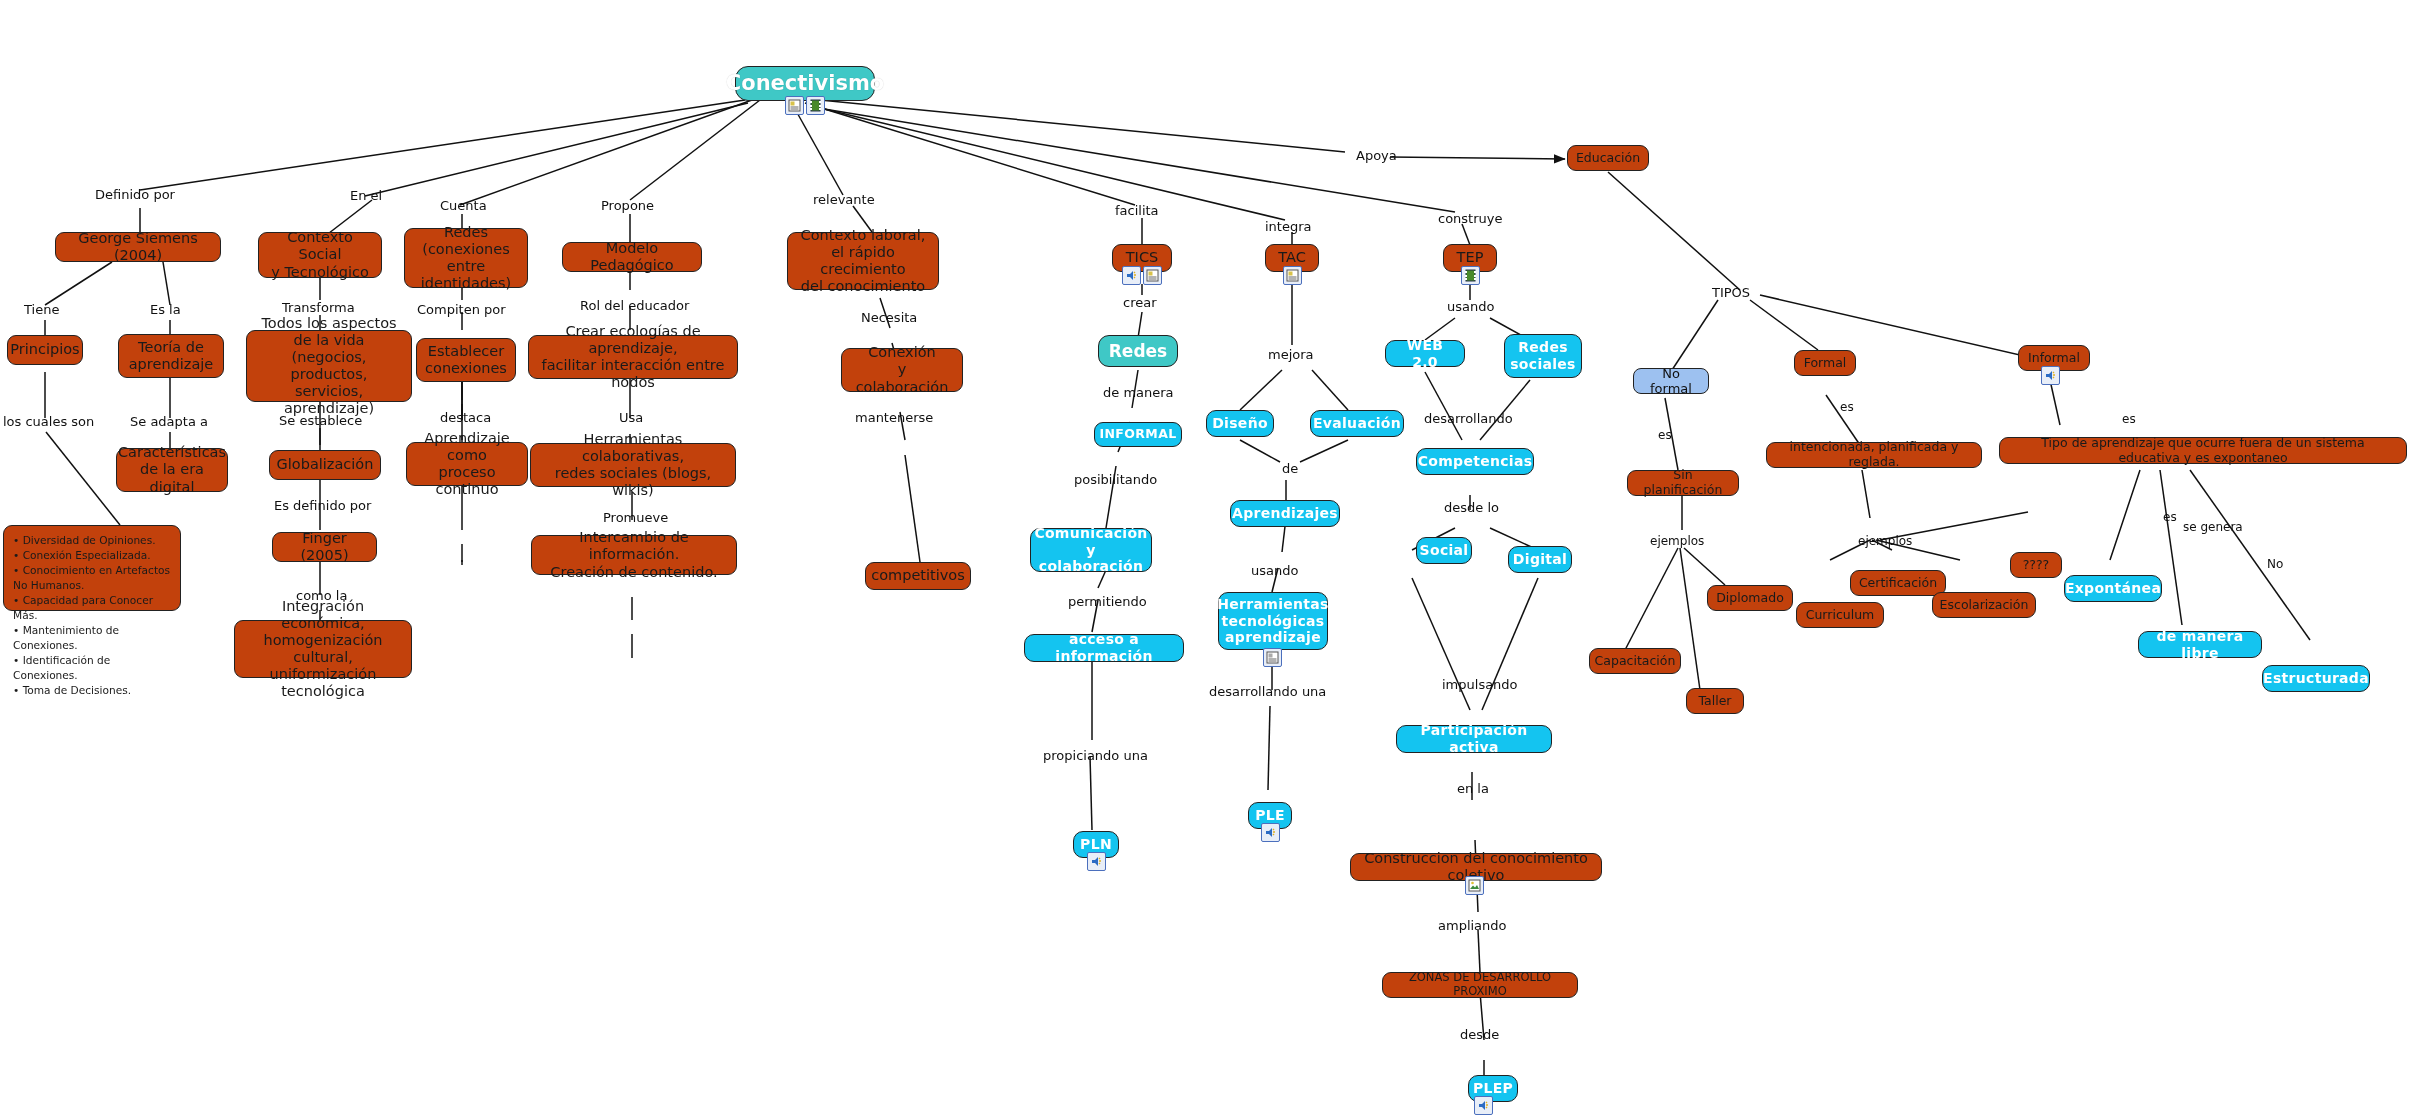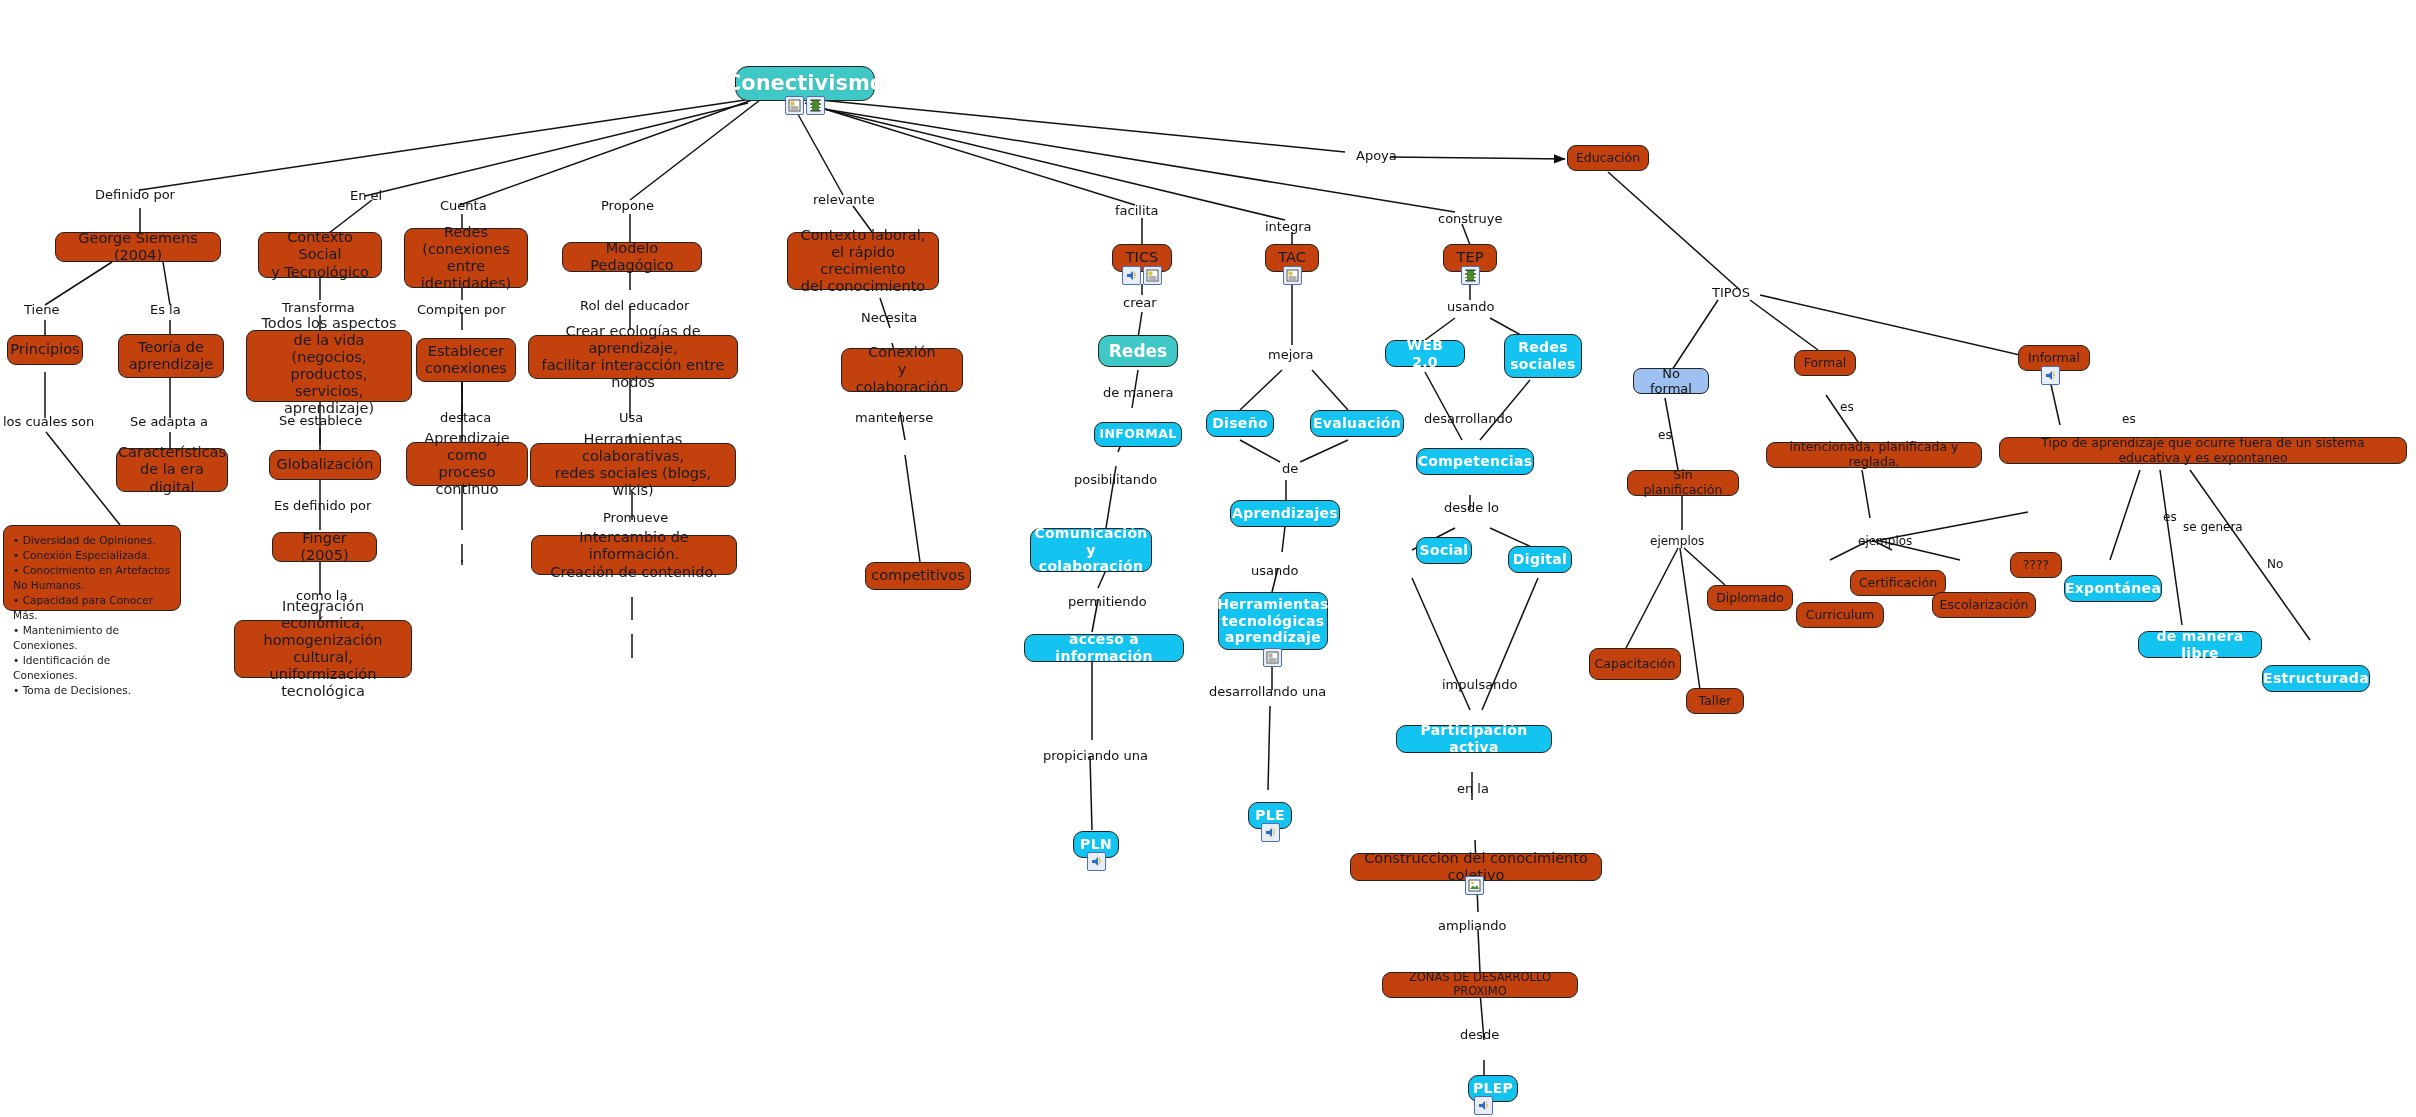--- a/index.html
+++ b/index.html
@@ -600,21 +600,21 @@
   <div class="lbl" style="left:1712px; top:285px;">TIPOS</div>
 
   <div class="node bluefill" style="left:1633px; top:368px; width:76px; height:26px;">
     <span>No formal</span>
   </div>
   <div class="lbl sm" style="left:1658px; top:428px;">es</div>
   <div class="node plain small" style="left:1627px; top:470px; width:112px; height:26px;">
     <span>Sin planificación</span>
   </div>
   <div class="lbl sm" style="left:1650px; top:534px;">ejemplos</div>
-  <div class="node plain small" style="left:1589px; top:648px; width:92px; height:32px;">
+  <div class="node plain small" style="left:1589px; top:648px; width:92px; height:26px;">
     <span>Capacitación</span>
   </div>
   <div class="node plain small" style="left:1686px; top:688px; width:58px; height:26px;">
     <span>Taller</span>
   </div>
   <div class="node plain small" style="left:1707px; top:585px; width:86px; height:26px;">
     <span>Diplomado</span>
   </div>
 
   <div class="node plain small" style="left:1794px; top:350px; width:62px; height:26px;">

